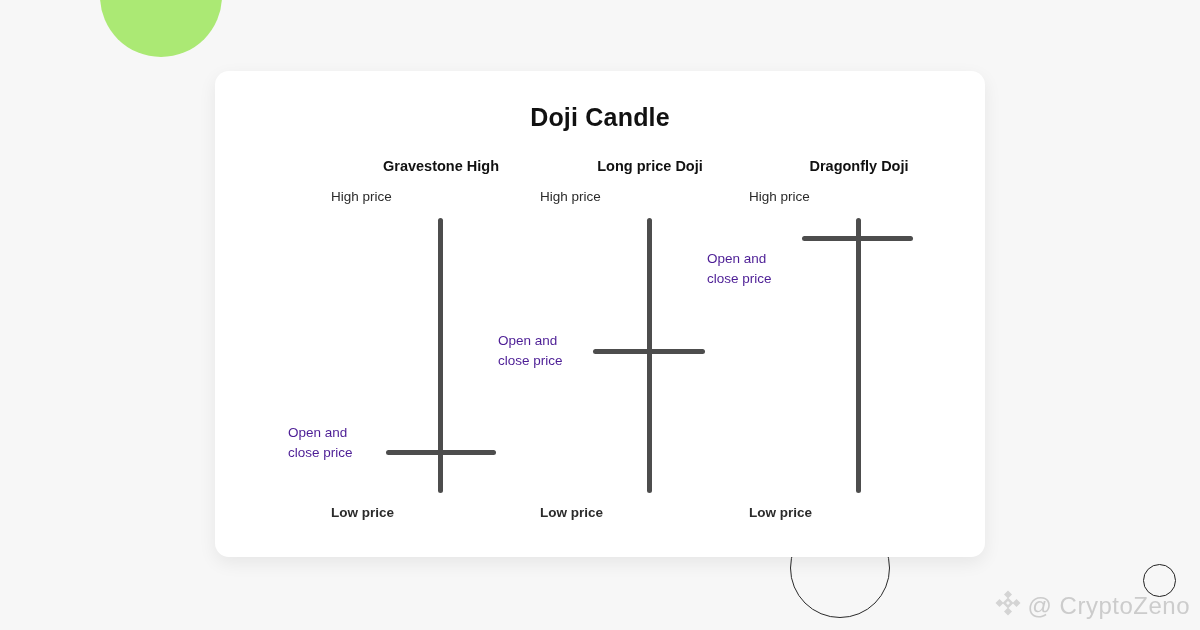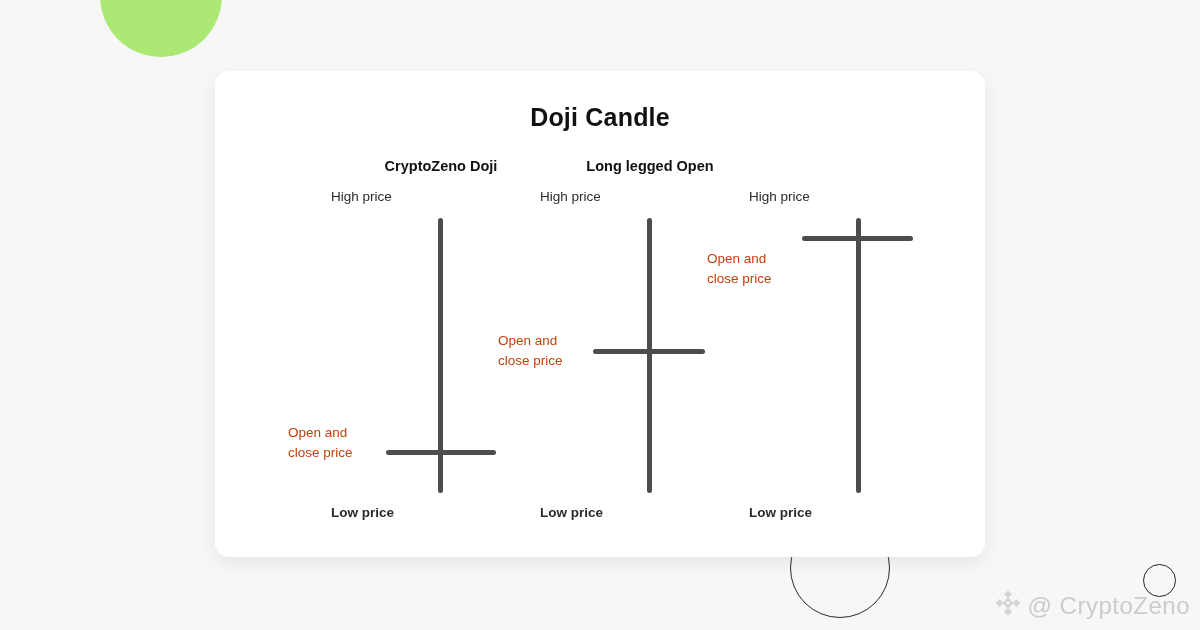--- a/index.html
+++ b/index.html
@@ -46,21 +46,21 @@
   }
   .price-label{
     position:absolute;width:220px;text-align:left;
     font-size:13.5px;color:#2b2b2b;z-index:3;
   }
   .high{top:189px;}
   .low{top:505px;font-weight:bold;}
   .n1,.p1{left:331px;} .n2,.p2{left:540px;} .n3,.p3{left:749px;}
   .oc-label{
     position:absolute;width:84px;font-size:13.5px;line-height:20px;
-    color:#c2410c;z-index:3;
+    color:#4c1d95;z-index:3;
   }
   .oc1{left:288px;top:423px;}
   .oc2{left:498px;top:331px;}
   .oc3{left:707px;top:249px;}
   
   .vline{
     position:absolute;top:218px;height:275px;width:5px;
     background:#4d4d4d;border-radius:3px;z-index:3;
   }
   .v1{left:438px;} .v2{left:647px;} .v3{left:856px;}
@@ -84,34 +84,35 @@
 <div class="page">
 
   <div class="green-circle"></div>
   <div class="big-outline-circle"></div>
   <div class="small-outline-circle"></div>
 
   <div class="card"></div>
 
   <h1 class="title">Doji Candle</h1>
 
-  <div class="candle-name n1">CryptoZeno Doji</div>
+  <div class="candle-name n1">Gravestone High</div>
   <div class="price-label high p1">High price</div>
   <div class="vline v1"></div>
   <div class="hline h1"></div>
   <div class="oc-label oc1">Open and close price</div>
   <div class="price-label low p1">Low price</div>
 
-  <div class="candle-name n2">Long legged Open</div>
+  <div class="candle-name n2">Long price Doji</div>
   <div class="price-label high p2">High price</div>
   <div class="vline v2"></div>
   <div class="hline h2"></div>
   <div class="oc-label oc2">Open and close price</div>
   <div class="price-label low p2">Low price</div>
 
+  <div class="candle-name n3">Dragonfly Doji</div>
   <div class="price-label high p3">High price</div>
   <div class="vline v3"></div>
   <div class="hline h3"></div>
   <div class="oc-label oc3">Open and close price</div>
   <div class="price-label low p3">Low price</div>
 
   <div class="watermark">
     <span class="logo">
       <svg width="30" height="30" viewBox="0 0 30 30">
         <g fill="#d4d4d4">

